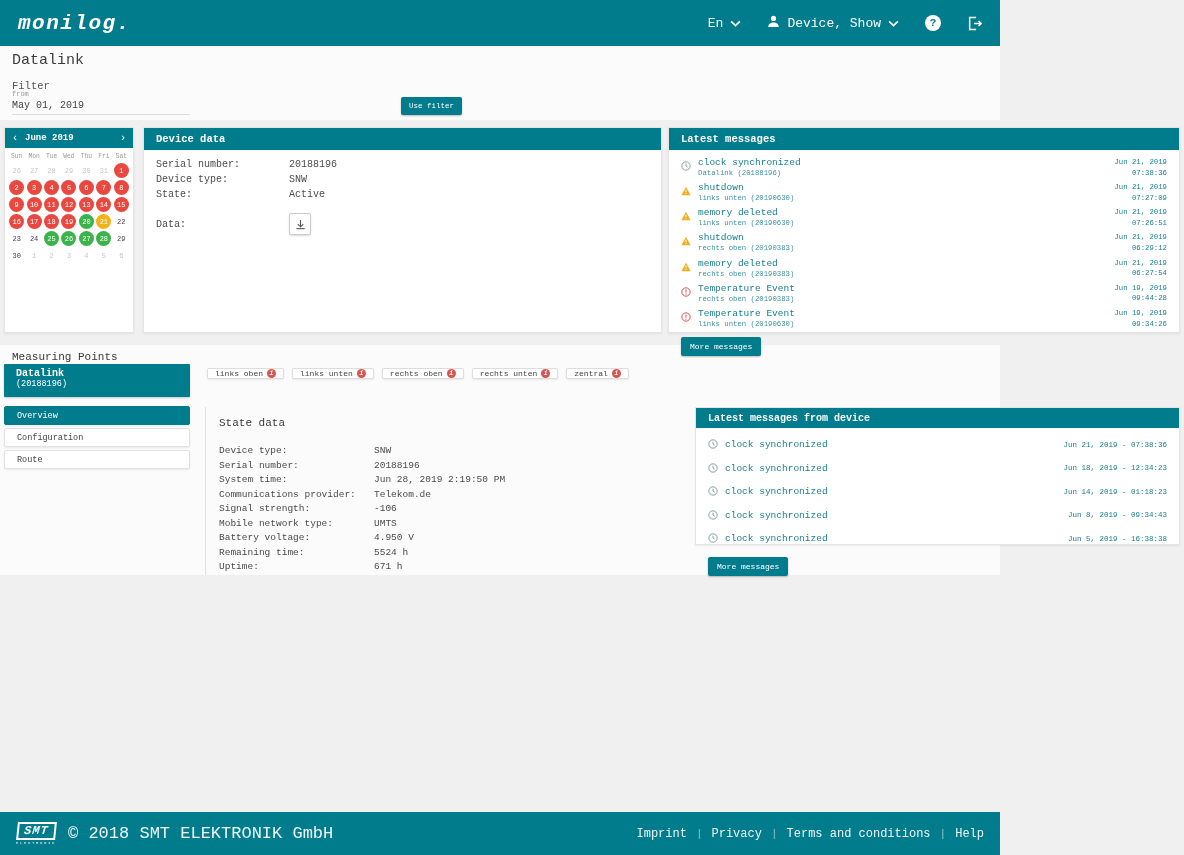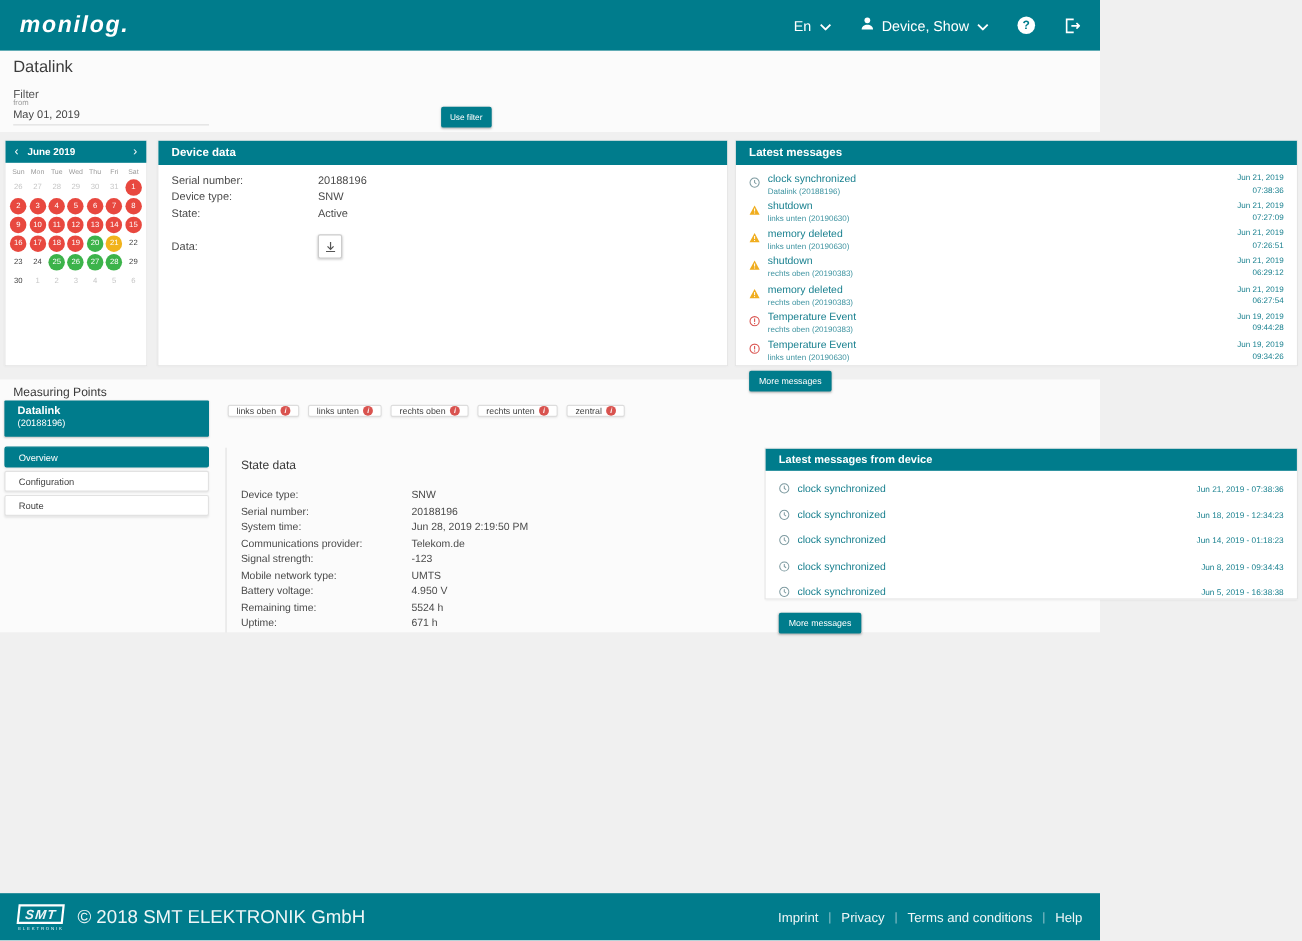--- a/index.html
+++ b/index.html
@@ -1,18 +1,18 @@
 <!DOCTYPE html>
 <html><head>
 <meta charset="utf-8">
 <style>
   * { box-sizing: border-box; margin: 0; padding: 0; }
   html,body { width:1184px; height:855px; }
   body { font-family:"Liberation Sans", sans-serif; background:#f0f0f0; position:relative; overflow:hidden; }
-  .app { position:relative; width:1000px; height:855px; }
+  .app { position:relative; width:1000px; height:855px;font-family:Liberation Mono, monospace; }
   .band { position:absolute; left:0; right:0; }
   #band-top { top:46px; height:74px; background:#fbfbfb; }
   #band-panels { top:120px; height:225px; background:#f0f0f0; }
   #band-mid { top:345px; height:230px; background:#fbfbfb; }
   #band-bottom { top:575px; height:237px; background:#f0f0f0; }
 
   
   .header { position:absolute; top:0; left:0; width:100%; height:46px; background:#007c8c;
             display:flex; align-items:center; padding:0 18px; color:#fff; z-index:5; }
   .logo { font-size:21px; font-weight:bold; font-style:italic; letter-spacing:1.5px; cursor:pointer; }
@@ -421,21 +421,21 @@
         <div class="kv-row">
           <span class="kv-label">System time:</span>
           <span class="kv-value">Jun 28, 2019 2:19:50 PM</span>
         </div>
         <div class="kv-row">
           <span class="kv-label">Communications provider:</span>
           <span class="kv-value">Telekom.de</span>
         </div>
         <div class="kv-row">
           <span class="kv-label">Signal strength:</span>
-          <span class="kv-value">-123</span>
+          <span class="kv-value">-106</span>
         </div>
         <div class="kv-row">
           <span class="kv-label">Mobile network type:</span>
           <span class="kv-value">UMTS</span>
         </div>
         <div class="kv-row">
           <span class="kv-label">Battery voltage:</span>
           <span class="kv-value">4.950 V</span>
         </div>
         <div class="kv-row">

